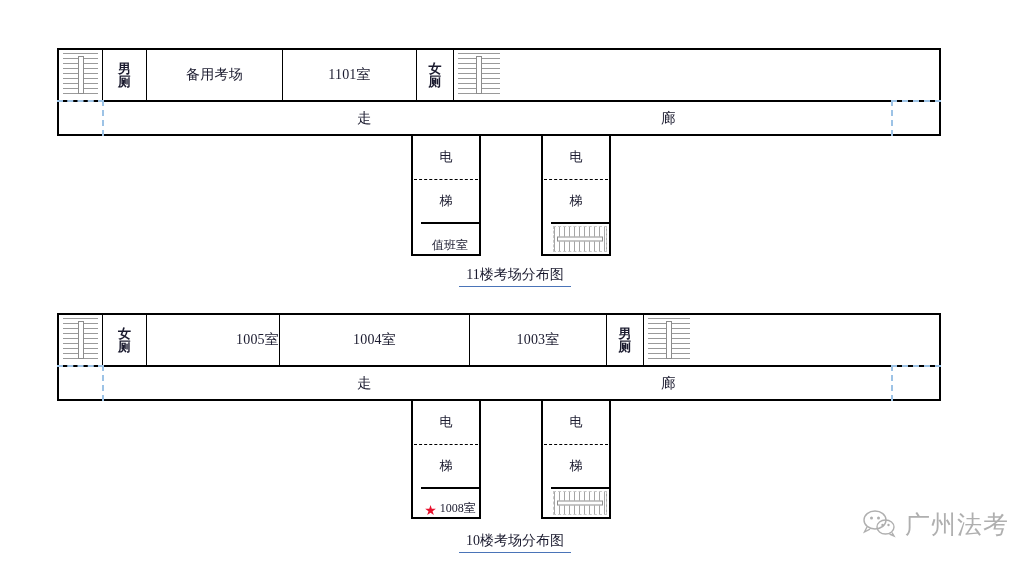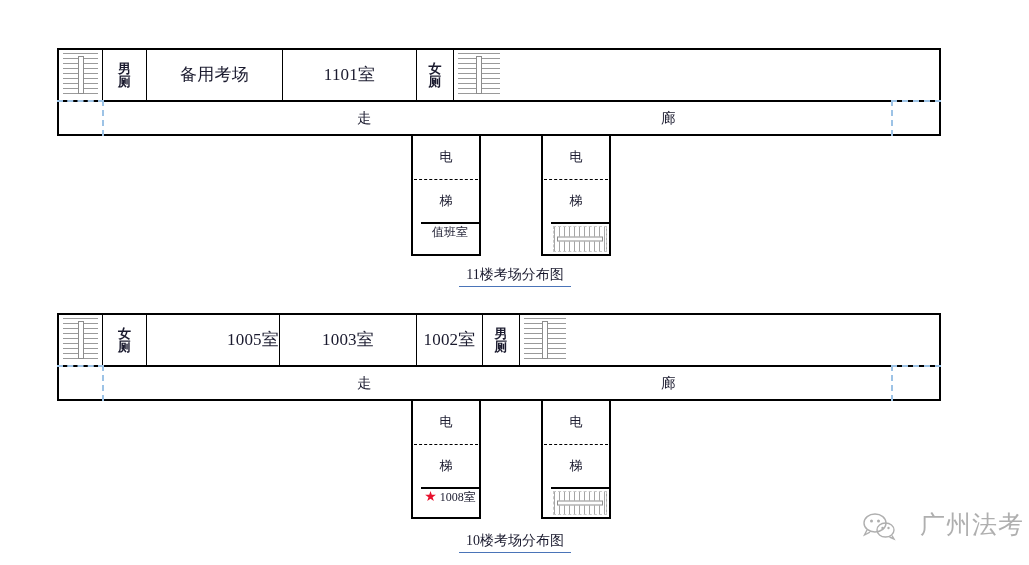--- a/index.html
+++ b/index.html
@@ -25,21 +25,21 @@
     box-sizing: border-box;
     border: 2.5px solid #000;
     background: #fff;
   }
   .cell {
     box-sizing: border-box;
     border-right: 1.6px solid #000;
     display: flex;
     align-items: center;
     justify-content: center;
-    font-size: 17px;
+    font-size: 14px;
     line-height: 1.05;
     letter-spacing: 0.2px;
     background: #fff;
     overflow: hidden;
     font-family: Liberation Serif, serif;
   }
   .cell:last-child { border-right: none; }
 
   
   .cell.vert {
@@ -160,21 +160,21 @@
   .lift-sep {
     border-top: 1.6px dashed #000;
     margin: 0 1px;
   }
   .shaft-foot {
     position: absolute;
     left: 0; right: 0; bottom: 0;
     box-sizing: border-box;
     border-top: 2.5px solid #000;
     display: flex;
-    align-items: flex-start;
+    align-items: flex-end;
     justify-content: center;
     font-size: 12px;
     background: #fff;
     overflow: hidden;
     margin-left: 8px;
   }
   .star {
     color: #e8112d;
     font-size: 14px;
     margin-right: 3px;
@@ -189,22 +189,22 @@
     text-align: center;
     border-bottom: 1.4px solid #4a74b8;
     padding-bottom: 2px;
     white-space: nowrap;
   }
 
   
   .watermark {
     position: absolute;
     display: flex;
-    align-items: flex-end;
-    gap: 24px;
+    align-items: flex-start;
+    gap: 9px;
     opacity: 0.55;
   }
   .wm-text {
     font-size: 25px;
     color: #6e6e6e;
     letter-spacing: 1px;
     font-family: "DejaVu Sans", "Liberation Sans", sans-serif;
   }
 </style>
 </head>
@@ -277,25 +277,25 @@
       <div class="cell stairwell" style="width: 44px;">
         <div class="stair-h"></div>
       </div>
       <div class="cell vert" style="width: 44px;">
         <span>女</span>
         <span>厕</span>
       </div>
       <div class="cell" style="width: 133px; justify-content: flex-end;">
         <span>1005室</span>
       </div>
+      <div class="cell" style="width: 190px;">
+        <span>1004室</span>
+      </div>
       <div class="cell" style="width: 137px;">
         <span>1003室</span>
-      </div>
-      <div class="cell" style="width: 66px;">
-        <span>1002室</span>
       </div>
       <div class="cell vert" style="width: 37px;">
         <span>男</span>
         <span>厕</span>
       </div>
       <div class="cell stairwell" style="width: 50px;">
         <div class="stair-h"></div>
       </div>
     </div>
 

